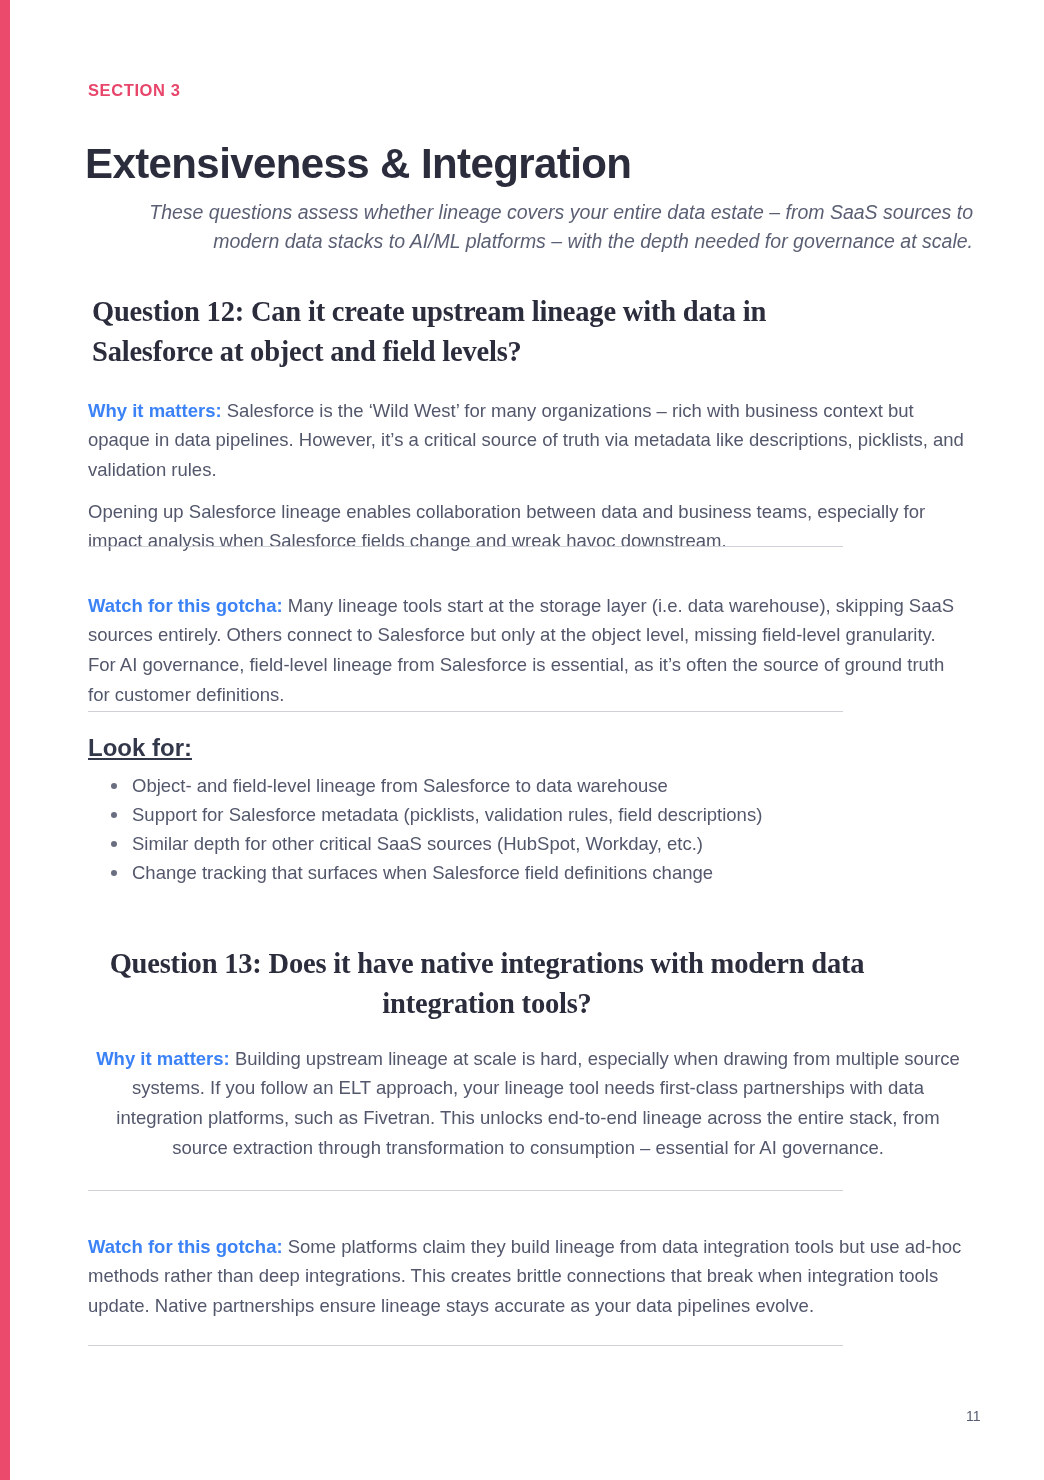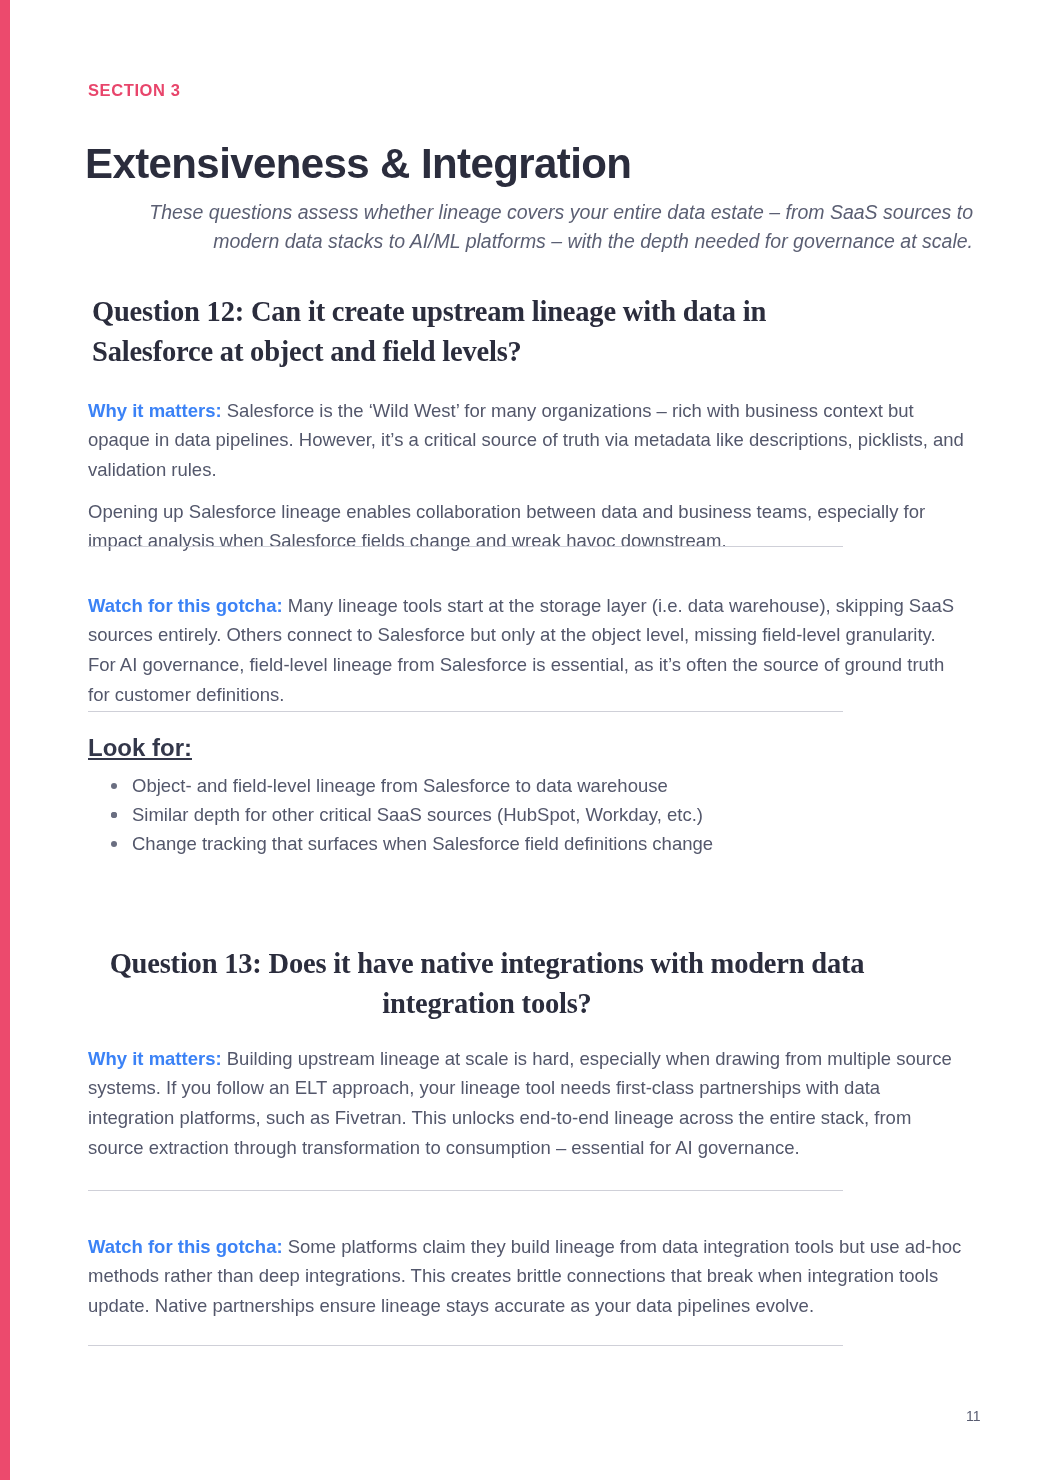--- a/index.html
+++ b/index.html
@@ -102,21 +102,21 @@
   }
 
   .para b, .lead {
     font-weight: bold;
     color: #3b82f6;
   }
 
   .p-q12-why    { top: 377px; }
   .p-q12-open   { top: 478px; }
   .p-q12-gotcha { top: 572px; }
-  .p-q13-why    { top: 1025px; }
+  .p-q13-why    { top: 1025px; text-align: center; }
   .p-q13-gotcha { top: 1213px; }
 
   .divider {
     position: absolute;
     left: 0;
     width: 755px;
     height: 1px;
     background: #cfd0d8;
   }
 
@@ -207,20 +207,21 @@
 
     <div class="lookfor-title">Look for:</div>
 
     <ul class="lookfor-list">
       <li>
         <span class="dot"></span>
         <span>Object- and field-level lineage from Salesforce to data warehouse</span>
       </li>
       <li>
         <span class="dot"></span>
+        <span>Support for Salesforce metadata (picklists, validation rules, field descriptions)</span>
       </li>
       <li>
         <span class="dot"></span>
         <span>Similar depth for other critical SaaS sources (HubSpot, Workday, etc.)</span>
       </li>
       <li>
         <span class="dot"></span>
         <span>Change tracking that surfaces when Salesforce field definitions change</span>
       </li>
     </ul>

